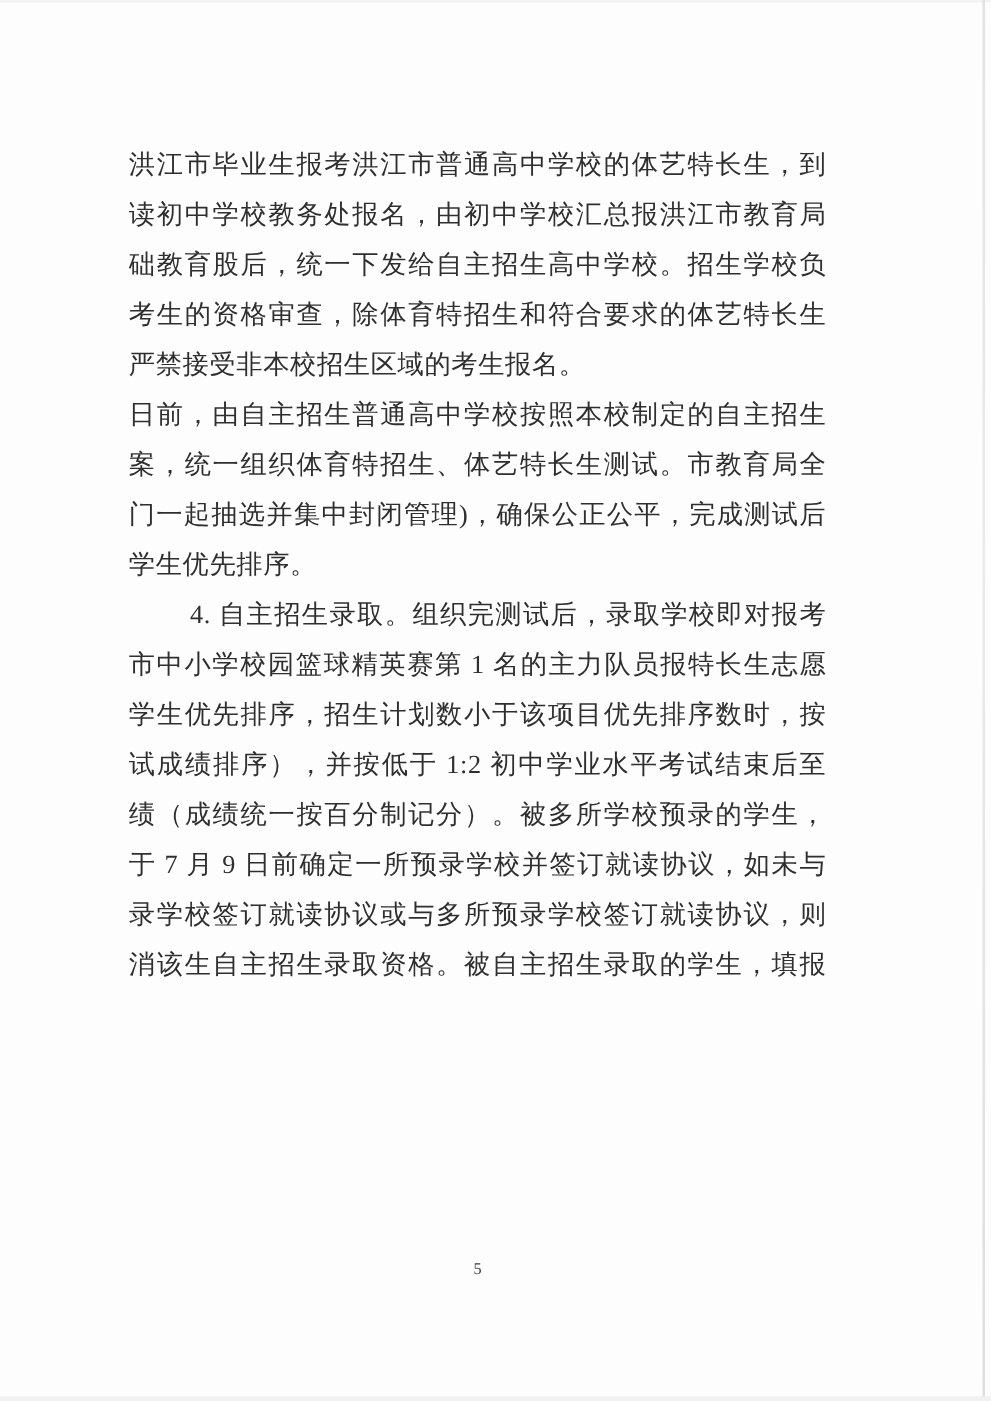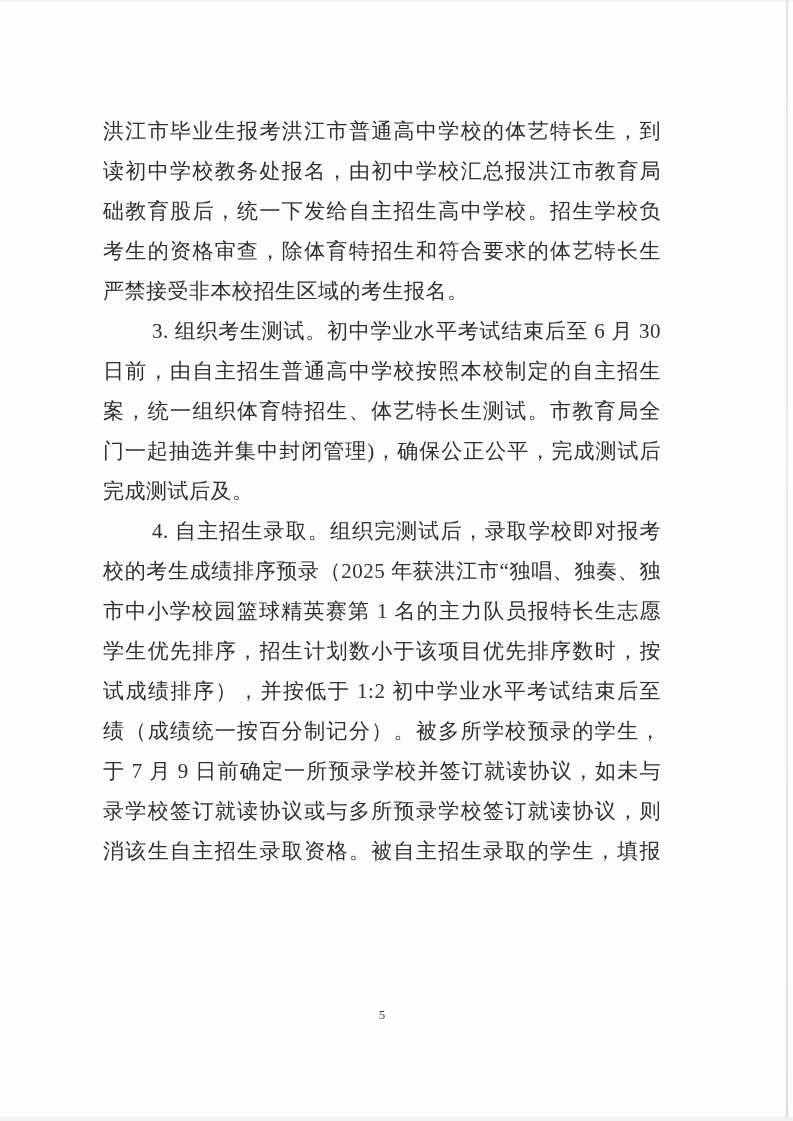--- a/index.html
+++ b/index.html
@@ -80,27 +80,25 @@
 <div class="page">
   <div class="edge-strip-top"></div>
 
   <div class="text-block">
 
   <div class="line">洪江市毕业生报考洪江市普通高中学校的体艺特长生，到就</div>
       <div class="line">读初中学校教务处报名，由初中学校汇总报洪江市教育局基</div>
       <div class="line">础教育股后，统一下发给自主招生高中学校。招生学校负责</div>
       <div class="line">考生的资格审查，除体育特招生和符合要求的体艺特长生外，</div>
       <div class="line short">严禁接受非本校招生区域的考生报名。</div>
-      <div class="line indent">3. 组织考生测试。初中学业水平考试结束后至 6 月 30</div>
       <div class="line">日前，由自主招生普通高中学校按照本校制定的自主招生方</div>
       <div class="line">案，统一组织体育特招生、体艺特长生测试。市教育局全程</div>
       <div class="line">门一起抽选并集中封闭管理)，确保公正公平，完成测试后及</div>
-      <div class="line short">完成测试后及。</div>
+      <div class="line short">学生优先排序。</div>
       <div class="line indent">4. 自主招生录取。组织完测试后，录取学校即对报考本</div>
-      <div class="line">校的考生成绩排序预录（2025 年获洪江市“独唱、独奏、独</div>
       <div class="line">市中小学校园篮球精英赛第 1 名的主力队员报特长生志愿的</div>
       <div class="line">学生优先排序，招生计划数小于该项目优先排序数时，按测</div>
       <div class="line">试成绩排序），并按低于 1:2 初中学业水平考试结束后至</div>
       <div class="line">绩（成绩统一按百分制记分）。被多所学校预录的学生，须</div>
       <div class="line">于 7 月 9 日前确定一所预录学校并签订就读协议，如未与预</div>
       <div class="line">录学校签订就读协议或与多所预录学校签订就读协议，则取</div>
       <div class="line">消该生自主招生录取资格。被自主招生录取的学生，填报的</div>
     </div>
 
   <div class="page-number">5</div>

